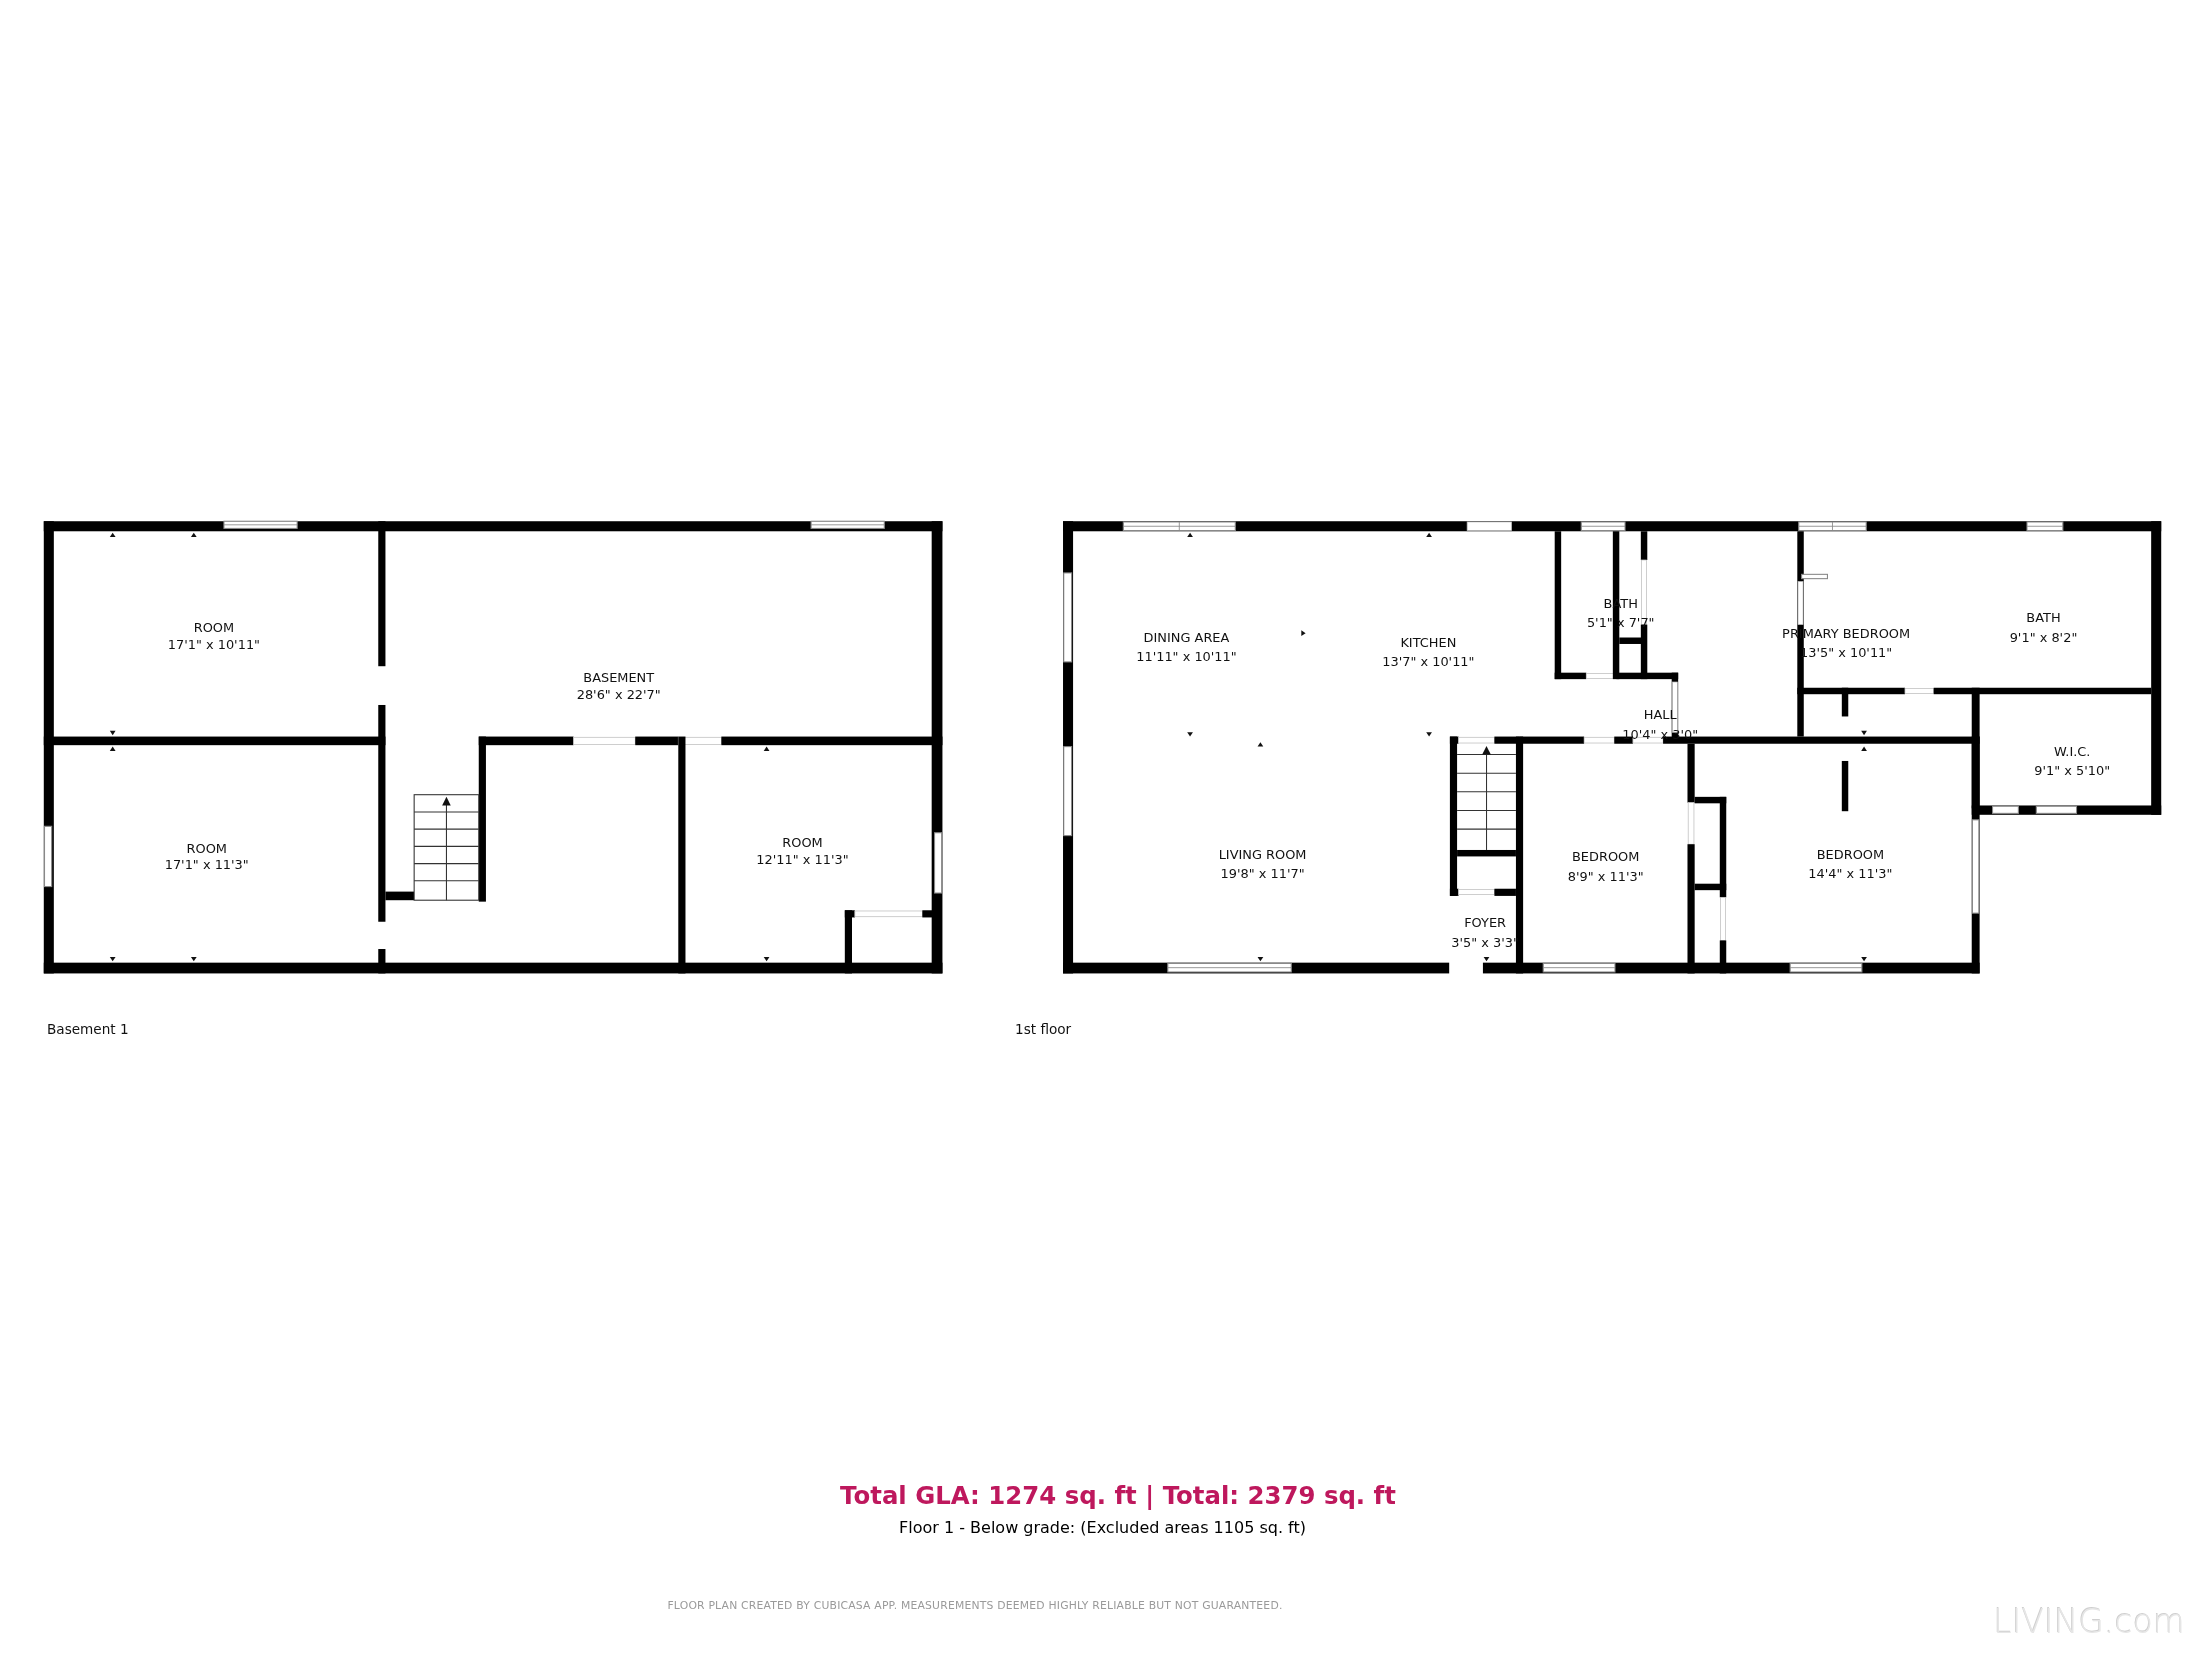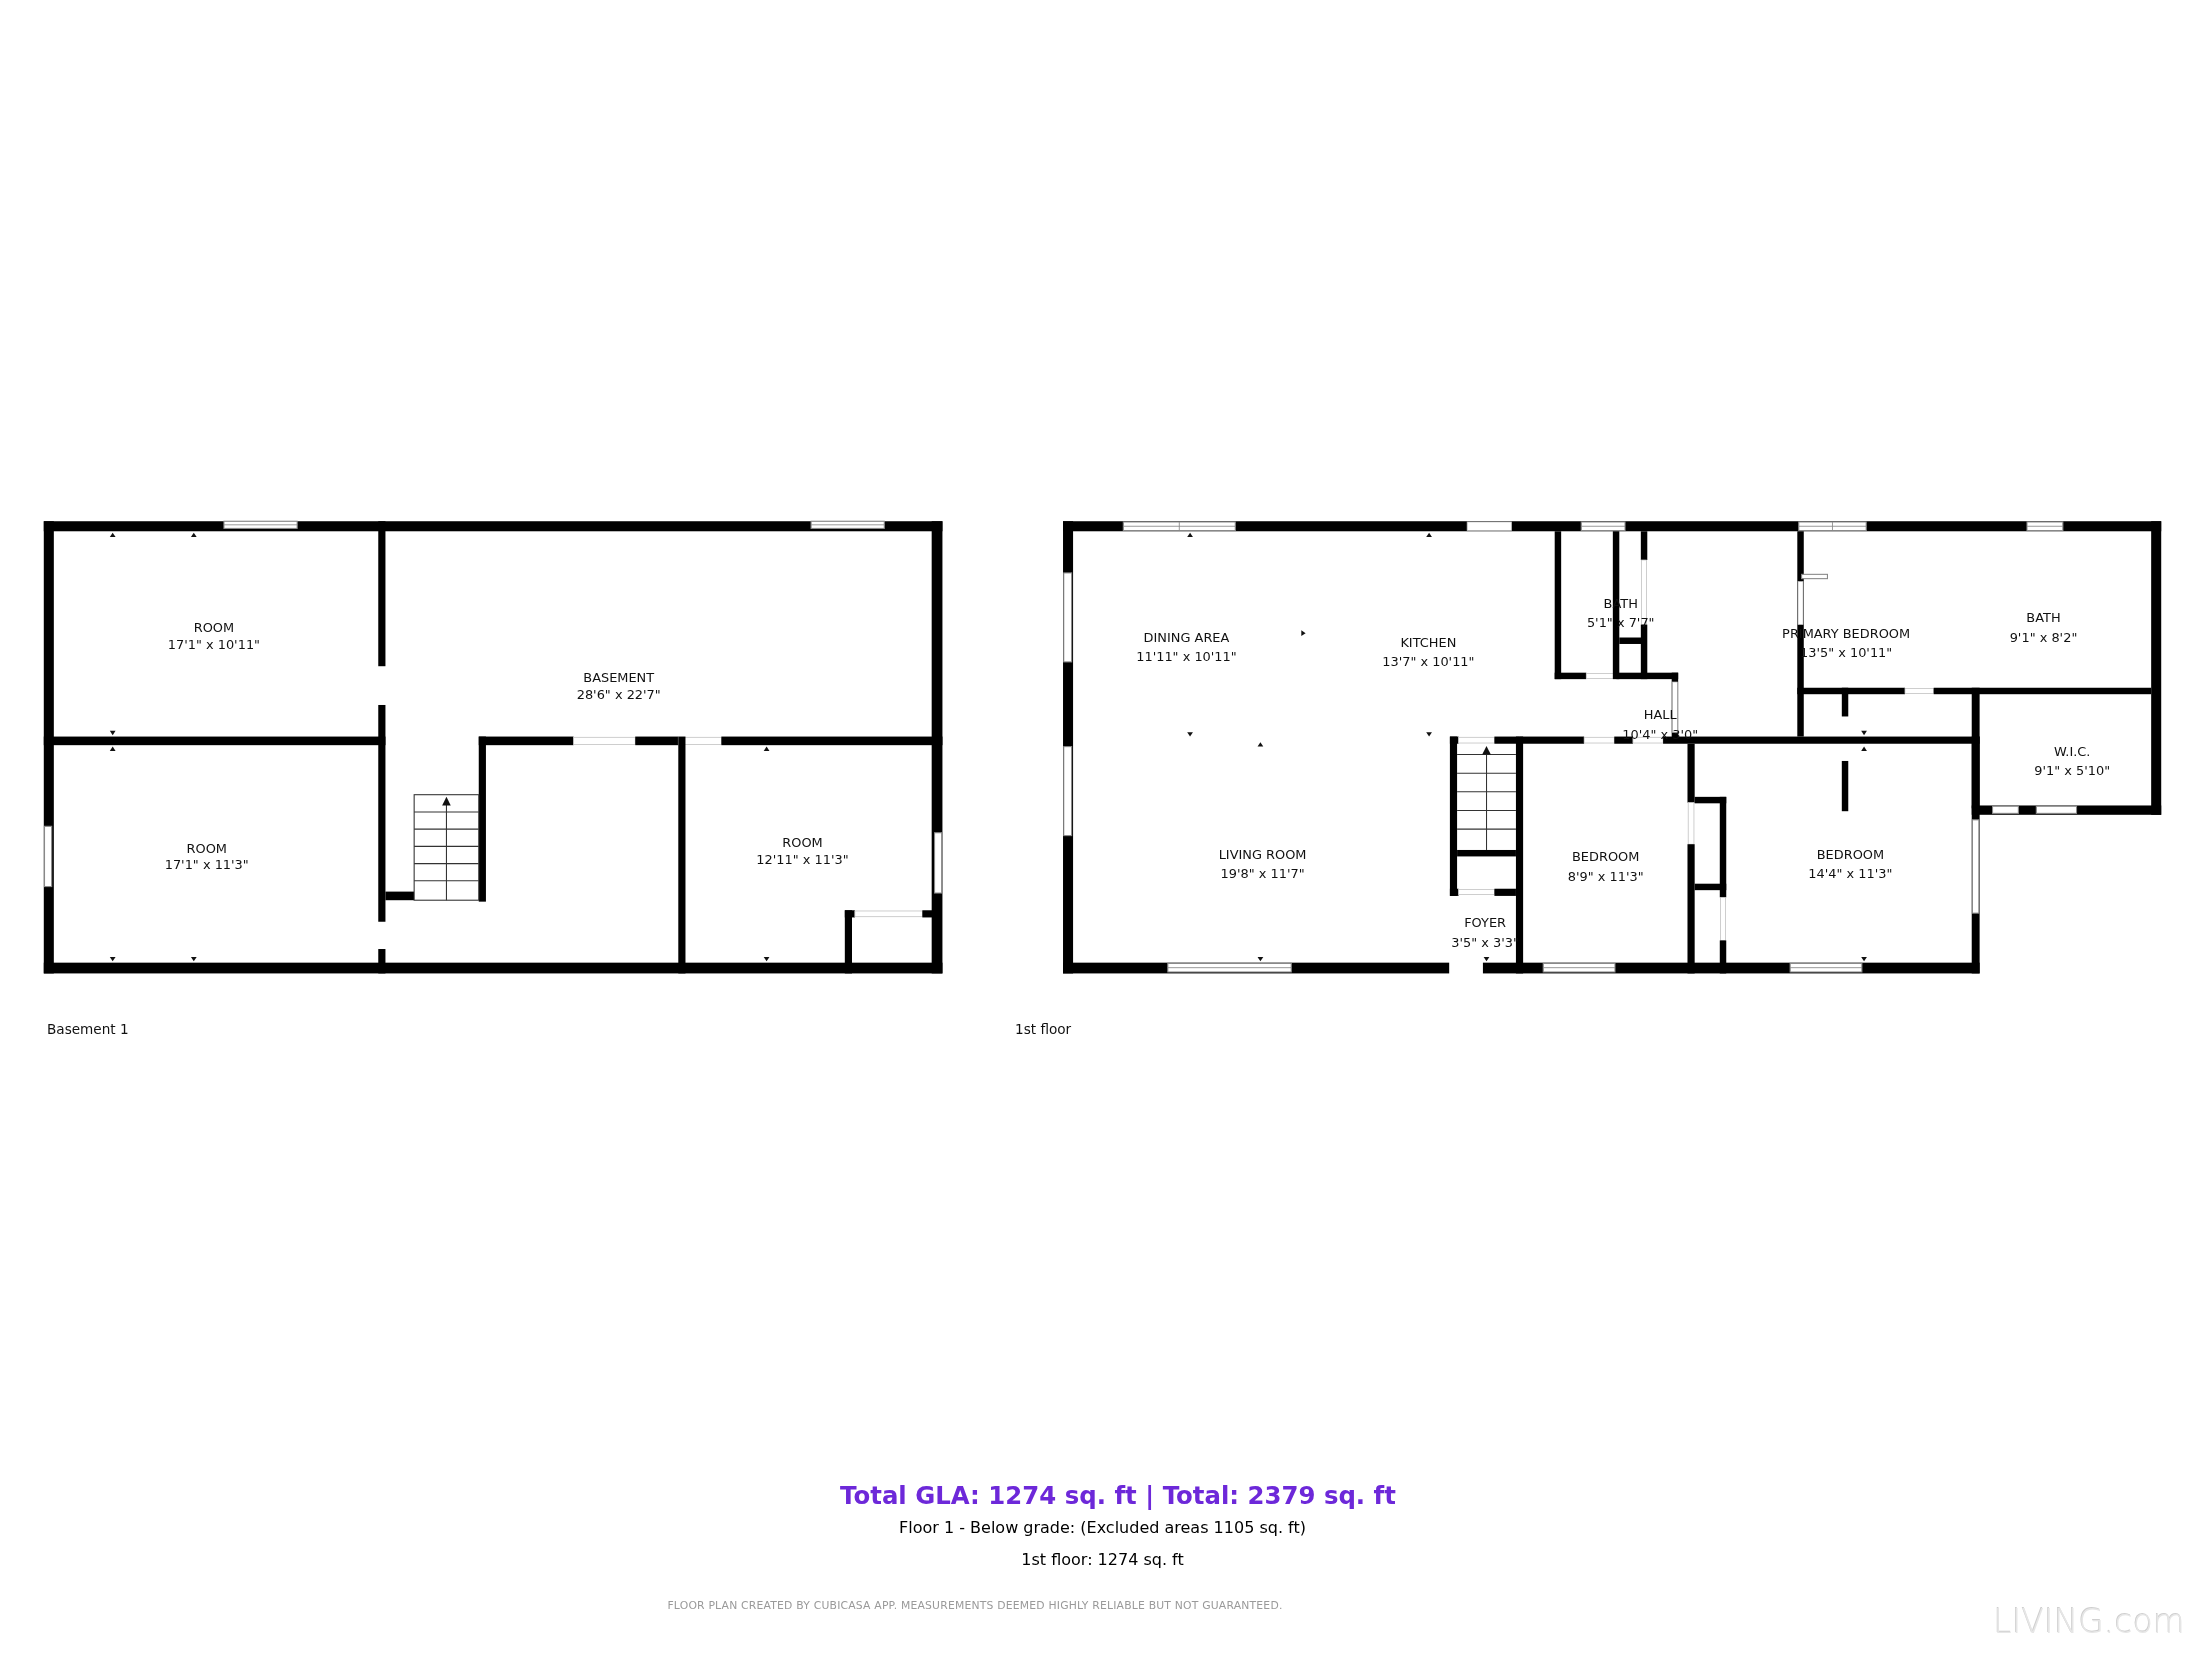--- a/index.html
+++ b/index.html
@@ -9,21 +9,21 @@
   .wall { fill: #000; }
   .win { fill: #fff; stroke: #888; stroke-width: 1.5; }
   .winline { stroke: #888; stroke-width: 1.2; }
   .door { fill: #fff; stroke: #bbb; stroke-width: 1; }
   .stair { fill: #fff; stroke: #333; stroke-width: 1.5; }
   .marker { fill: #111; }
   .room-name { font-size: 18px; text-anchor: middle; fill: #111; font-family: "DejaVu Sans", sans-serif; }
   .room-dim { font-size: 18px; text-anchor: middle; fill: #111; font-family: "DejaVu Sans", sans-serif; }
   .floor-label { position: absolute; font-size: 13.6px; font-family: "DejaVu Sans", sans-serif; color: #111; text-align: right; }
   .summary { position: absolute; left: 0; width: 2205px; text-align: center; font-family: "DejaVu Sans", sans-serif; }
-  .summary .s-bold { font-weight: bold; font-size: 24.4px; line-height: 32px; color: #6d28d9; padding-left: 31px; }
+  .summary .s-bold { font-weight: bold; font-size: 24.4px; line-height: 32px; color: #be185d; padding-left: 31px; }
   .summary .s-line { font-size: 16px; line-height: 32px; color: #000000; }
   .disclaimer { position: absolute; left: 0; width: 1950px; top: 1599px; text-align: center;
                 font-size: 10.8px; color: #9a9a9a; letter-spacing: 0.2px; font-family: "DejaVu Sans", sans-serif; }
   .watermark { position: absolute; right: 20px; top: 1602px; font-size: 33px; color: #e6e6e6;
                font-family: "DejaVu Sans", sans-serif; font-weight: 300;
                text-shadow: -0.7px -0.7px 0 #cfcfcf; }
 </style>
 </head>
 <body>
 
@@ -231,18 +231,17 @@
   <text class="room-name" x="2069" y="1292">FOYER</text>
   <text class="room-dim" x="2069" y="1319">3'5" x 3'3"</text>
 </svg>
 
 <div class="floor-label" style="left:47px; top:1021px;">Basement 1</div>
 <div class="floor-label" style="left:1015px; top:1021px;">1st floor</div>
 
 <div class="summary" style="top:1480px;">
   <div class="s-bold">Total GLA: 1274 sq. ft | Total: 2379 sq. ft</div>
   <div class="s-line">Floor 1 - Below grade: (Excluded areas 1105 sq. ft)</div>
-  <div class="s-line">1st floor: 1274 sq. ft</div>
 </div>
 
 <div class="disclaimer">FLOOR PLAN CREATED BY CUBICASA APP. MEASUREMENTS DEEMED HIGHLY RELIABLE BUT NOT GUARANTEED.</div>
 <div class="watermark">LIVING.com</div>
 
 
 </body></html>

